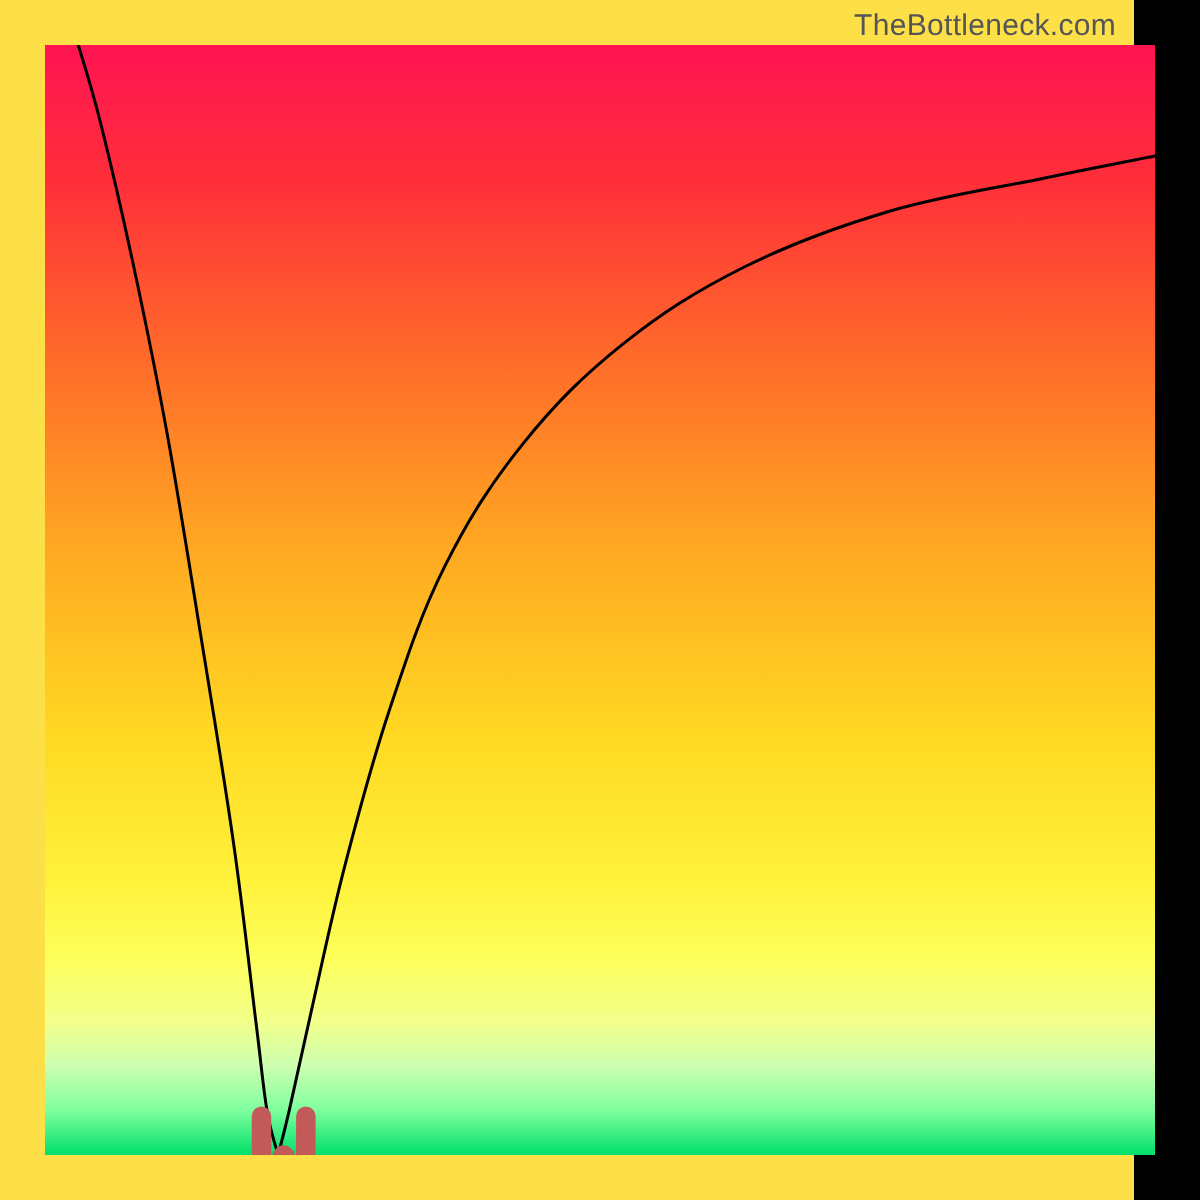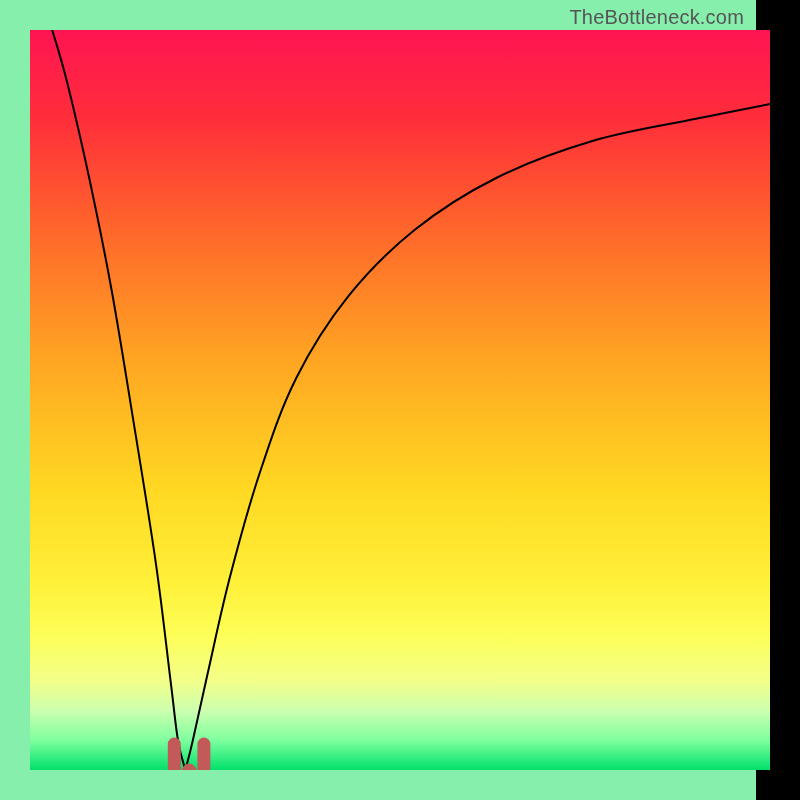--- a/index.html
+++ b/index.html
@@ -10,21 +10,21 @@
     overflow: hidden;
     background: #000;
     font-family: Arial, Helvetica, sans-serif;
   }
   .frame {
     position: absolute;
     left: 0;
     top: 0;
     width: 756px;
     height: 800px;
-    background: #86efac;
+    background: #fde047;
   }
   .plot-area {
     position: absolute;
     box-sizing: border-box;
   }
   .gradient {
     position: absolute;
     left: 0;
     top: 0;
     width: 100%;

